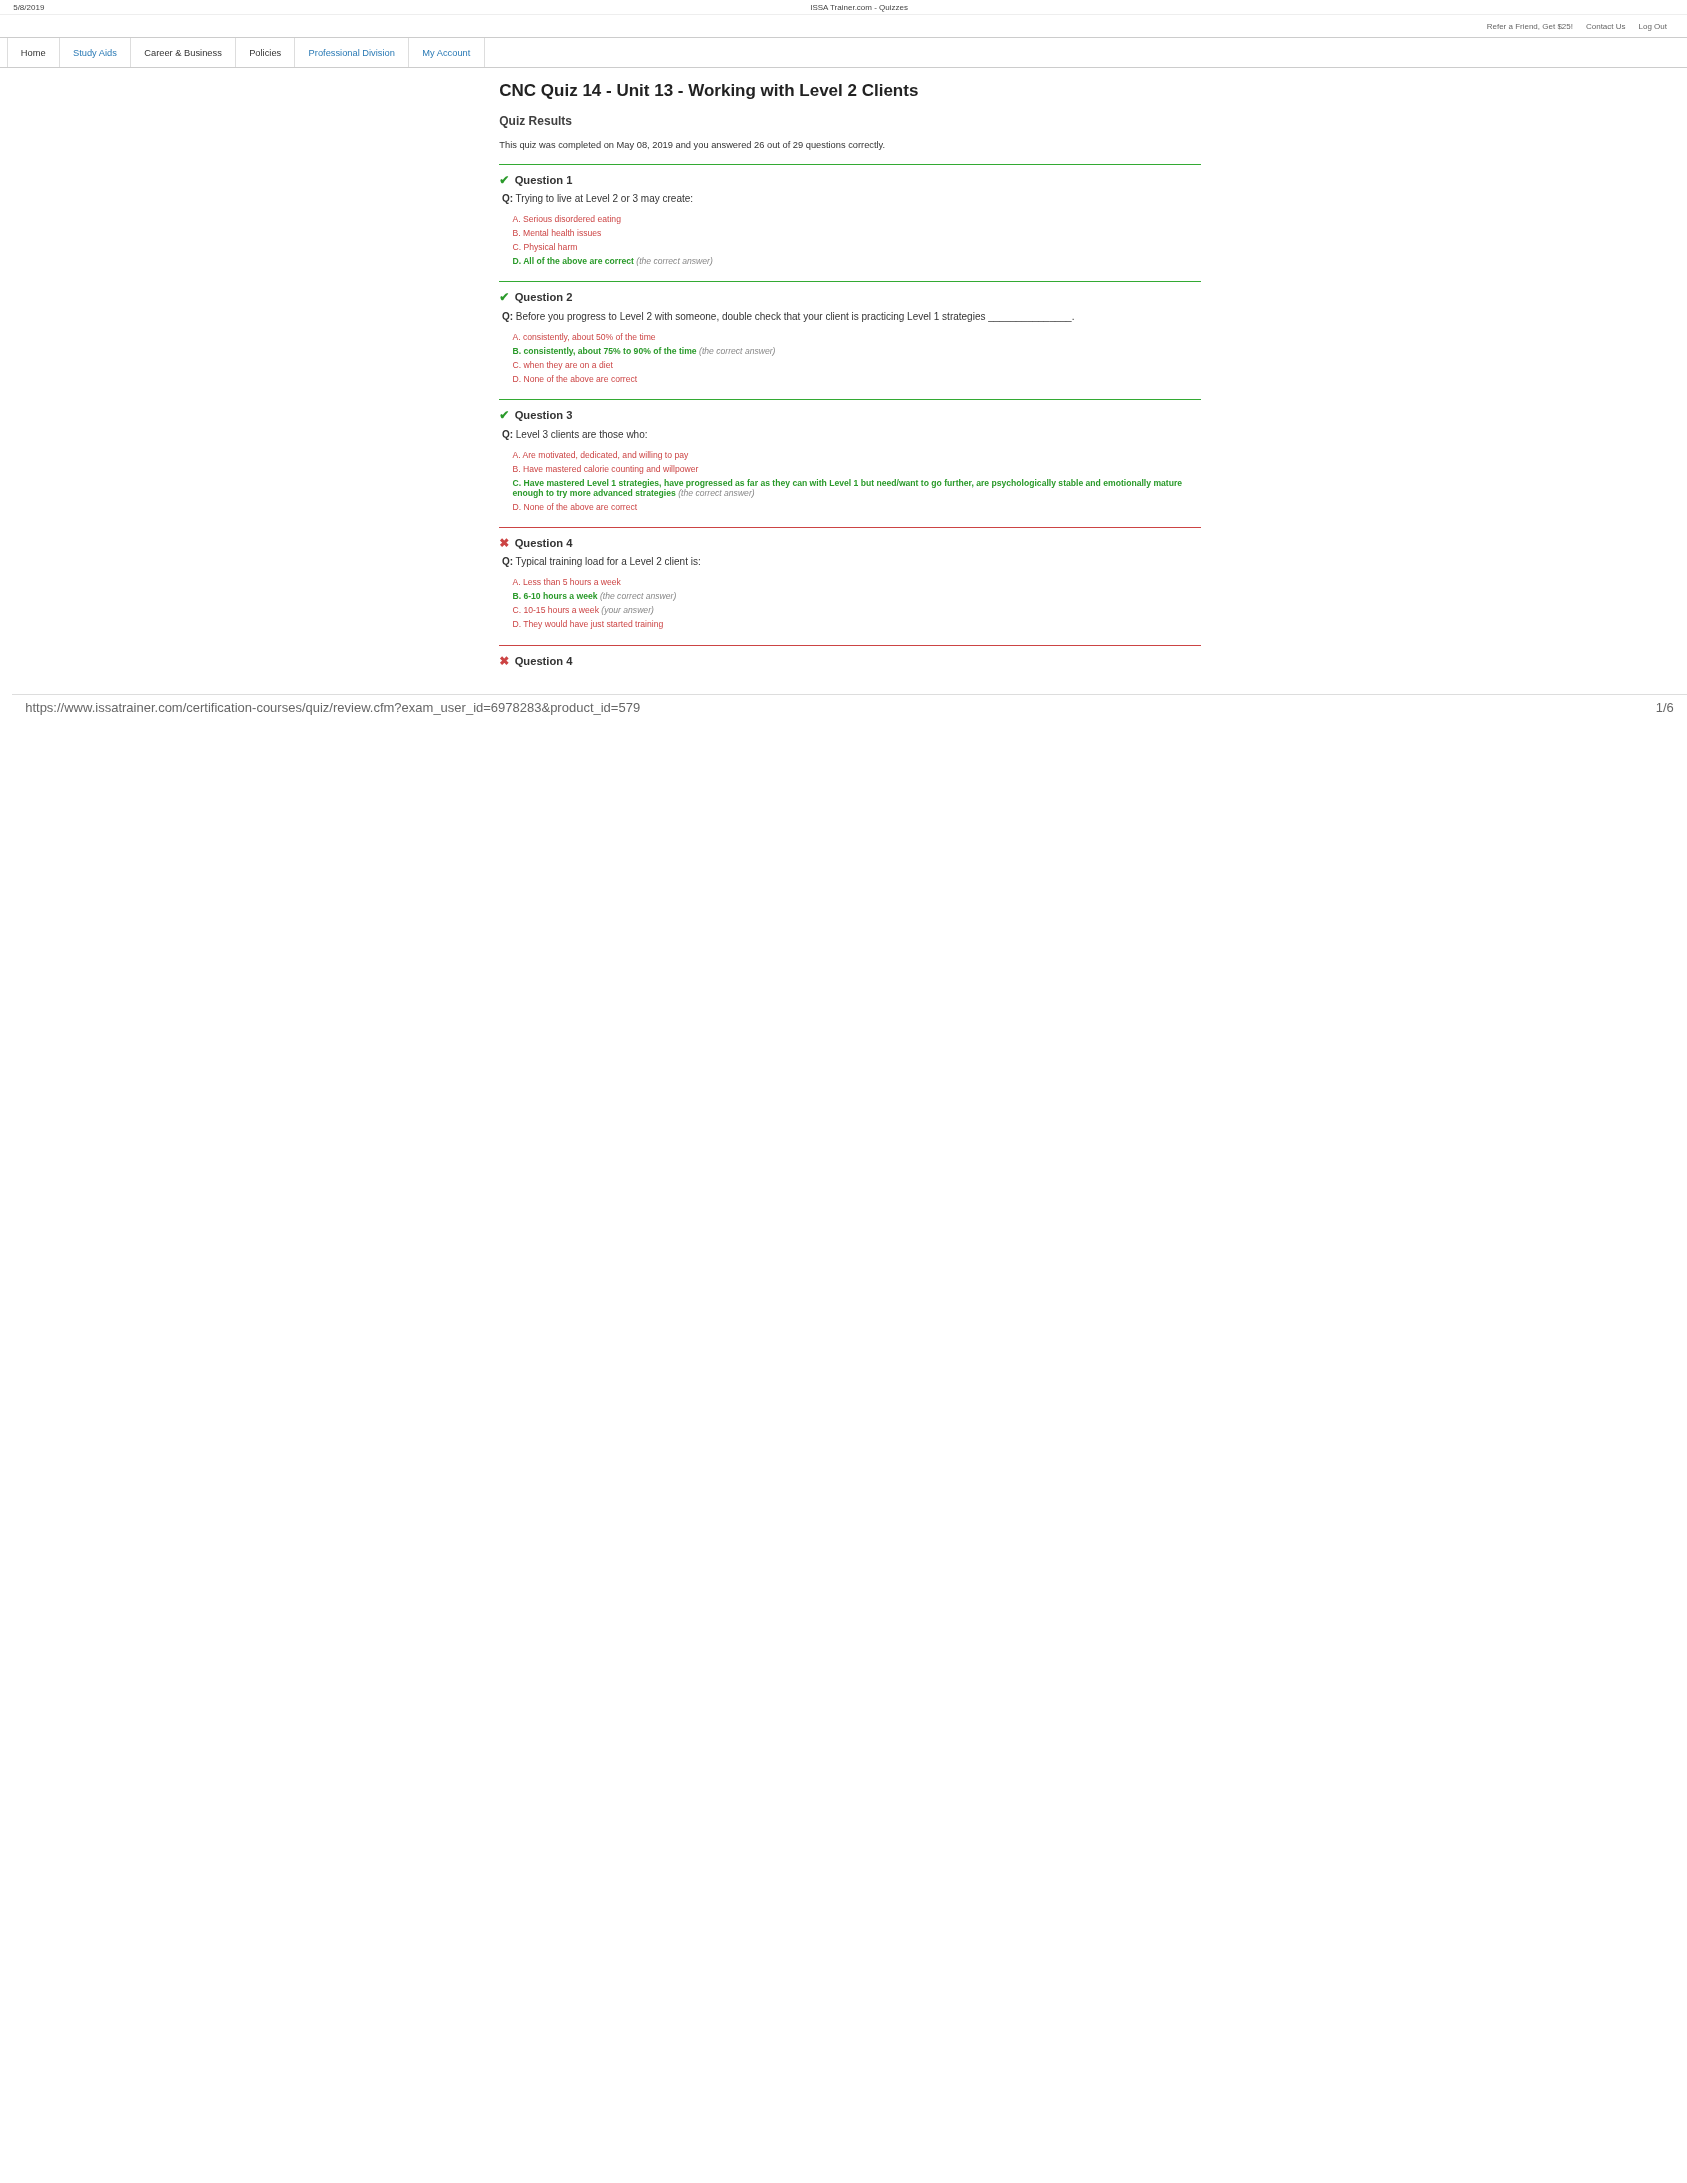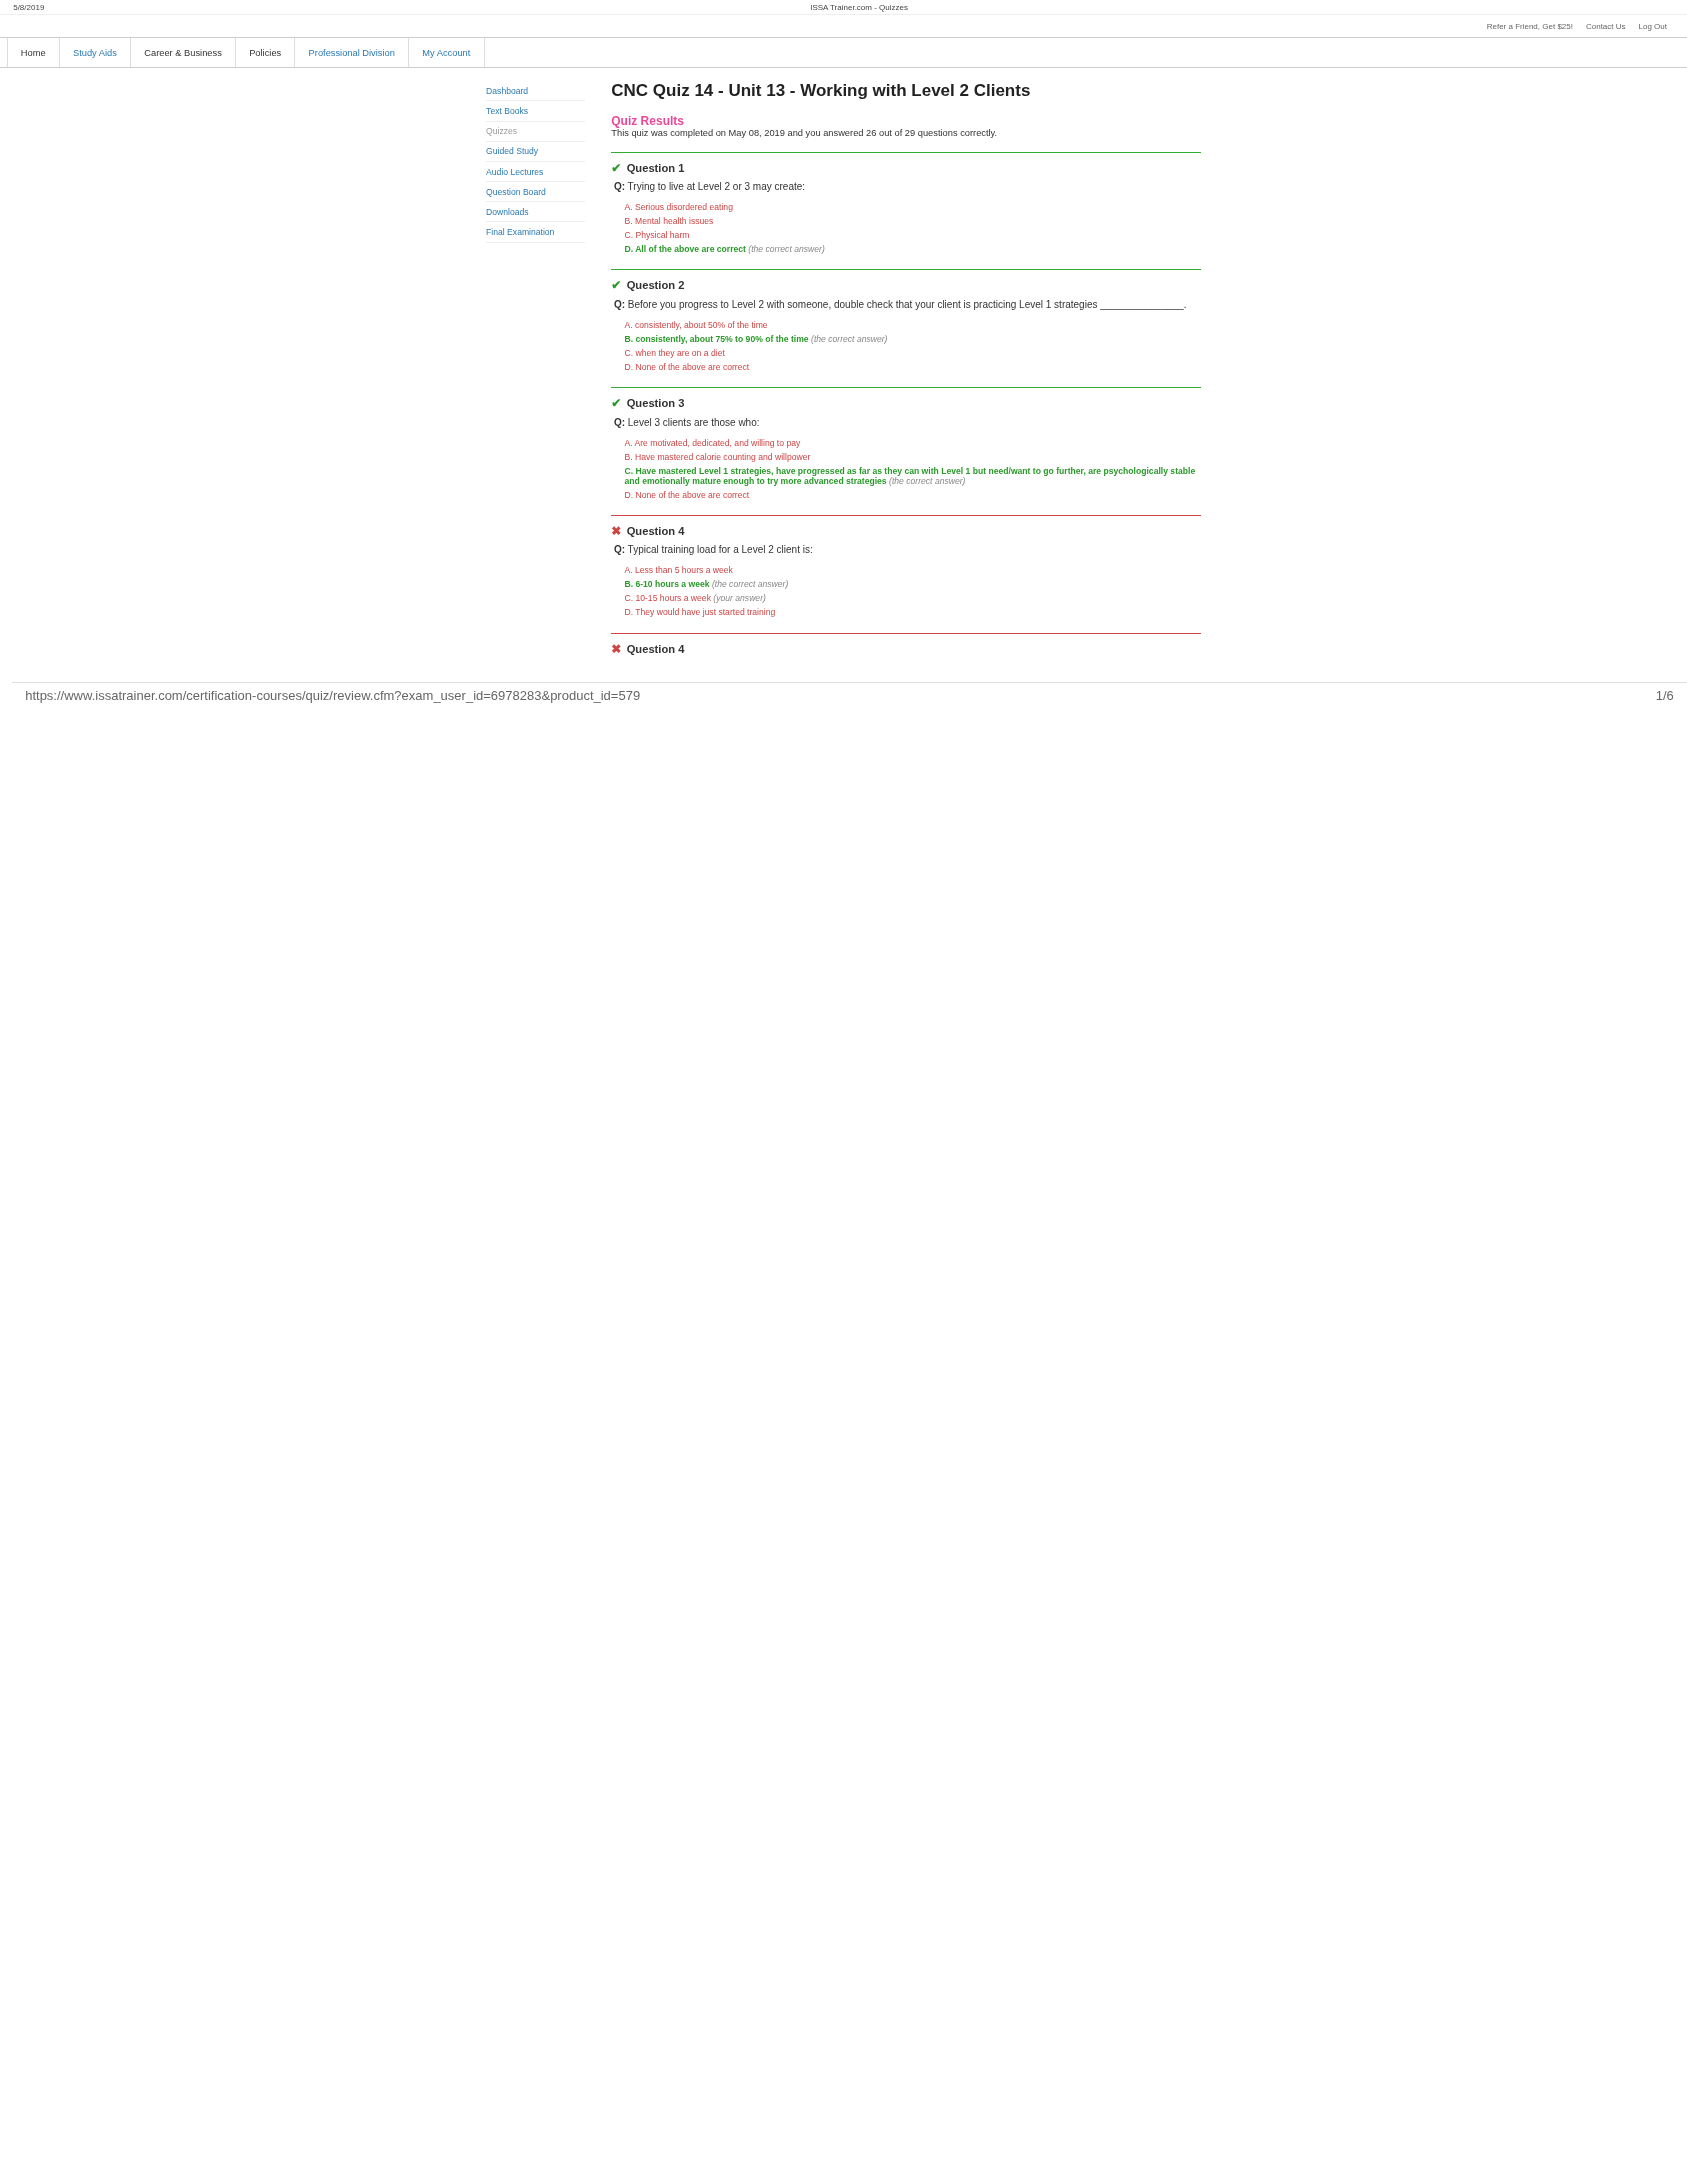--- a/index.html
+++ b/index.html
@@ -80,22 +80,22 @@
 
     .page-title {
       font-size: 17px;
       font-weight: bold;
       color: #222;
       margin-bottom: 13.2px;
     }
 
     .quiz-results-heading {
       font-size: 12px;
-      color: #ec4899;
-      margin-bottom: 0;
+      color: #404040;
+      margin-bottom: 12px;
     }
 
     .quiz-results-summary {
       font-size: 9.3px;
       color: #333;
       margin-bottom: 13.2px;
     }
 
     
     .question-block {
@@ -178,30 +178,20 @@
   <div class="nav-item">Home</div>
   <div class="nav-item blue">Study Aids</div>
   <div class="nav-item">Career &amp; Business</div>
   <div class="nav-item">Policies</div>
   <div class="nav-item blue">Professional Division</div>
   <div class="nav-item blue">My Account</div>
 </nav>
 
 <div class="page-layout">
 
-  <aside class="sidebar">
-    <a class="sidebar-item">Dashboard</a>
-    <a class="sidebar-item">Text Books</a>
-    <a class="sidebar-item gray">Quizzes</a>
-    <a class="sidebar-item">Guided Study</a>
-    <a class="sidebar-item">Audio Lectures</a>
-    <a class="sidebar-item">Question Board</a>
-    <a class="sidebar-item">Downloads</a>
-    <a class="sidebar-item">Final Examination</a>
-  </aside>
 
   <main class="main-content">
 
     <h1 class="page-title">CNC Quiz 14 - Unit 13 - Working with Level 2 Clients</h1>
 
     <h2 class="quiz-results-heading">Quiz Results</h2>
     <p class="quiz-results-summary">This quiz was completed on May 08, 2019 and you answered 26 out of 29 questions correctly.</p>
 
     <div class="question-block">
       <div class="question-header">

